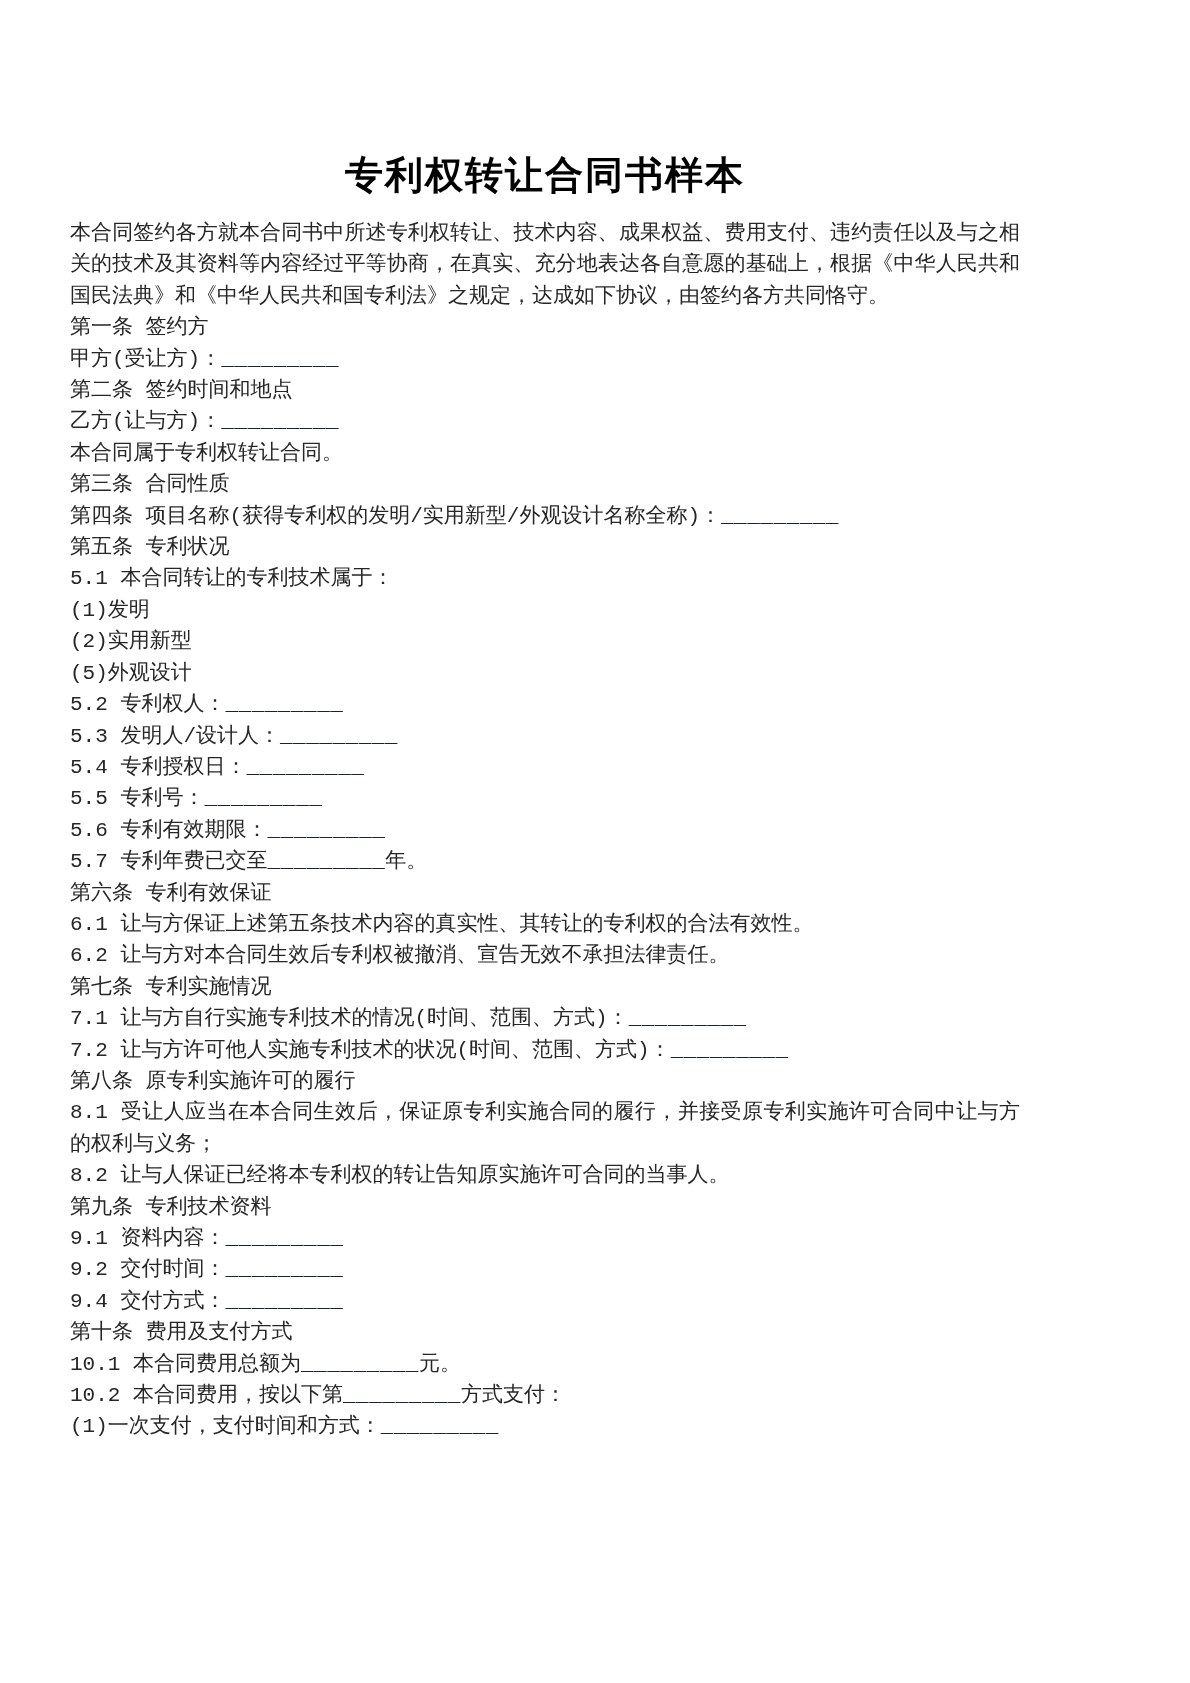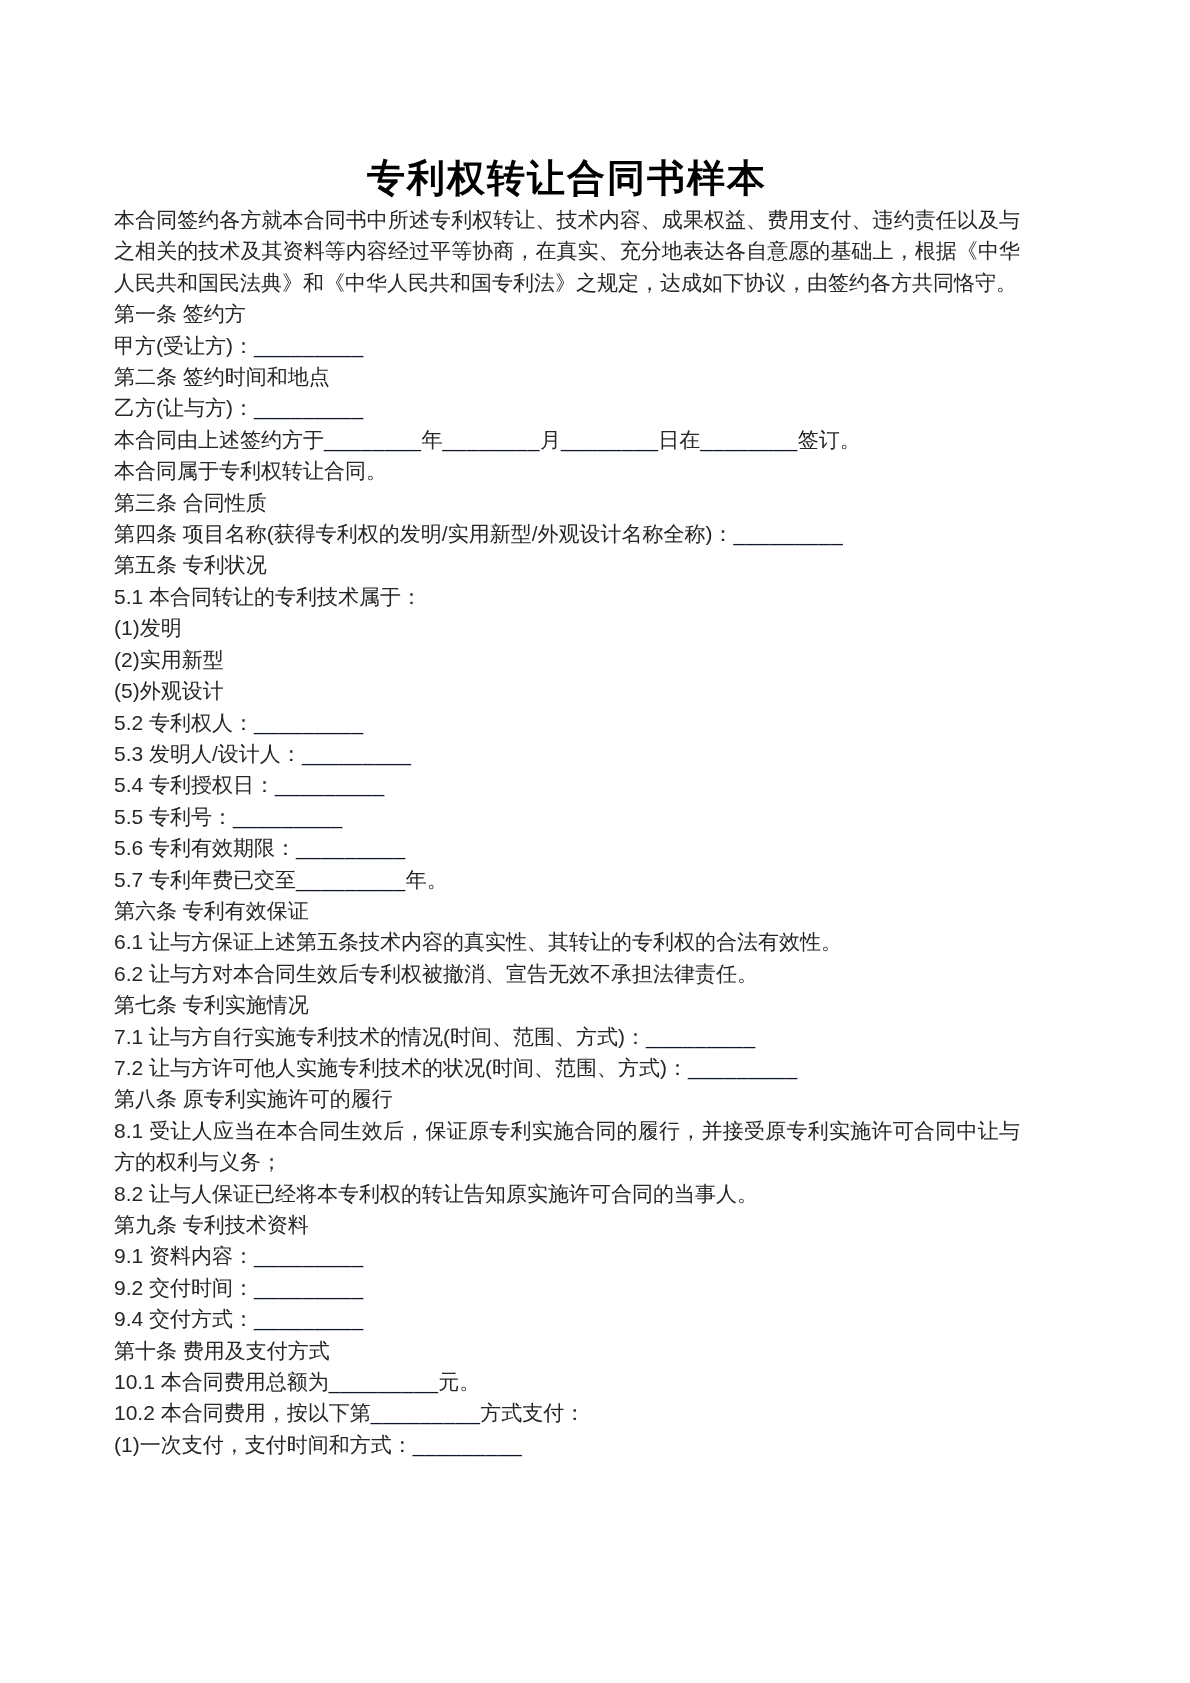--- a/index.html
+++ b/index.html
@@ -7,36 +7,36 @@
     padding: 0;
     background: #ffffff;
   }
   .page {
     position: relative;
     width: 1190px;
     height: 1683px;
     margin: 0;
     background: #ffffff;
     box-sizing: border-box;
-    padding: 152px 170px 0 114px;
-    font-family: Liberation Sans, sans-serif;
+    padding: 152px 170px 0 70px;
+    font-family: Liberation Mono, monospace;
     color: #262626;
     overflow: hidden;
   }
   .doc-title {
     margin: 0;
     font-size: 38px;
     line-height: 52px;
     font-weight: bold;
     text-align: center;
     color: #000000;
     letter-spacing: 2px;
   }
   .doc-body {
-    margin-top: 0;
+    margin-top: 14px;
     font-size: 21px;
     line-height: 31.4px;
     text-align: justify;
   }
   .doc-body p.line {
     margin: 0;
     padding: 0;
   }
   .blank {
     color: #0f172a;
@@ -48,21 +48,20 @@
 <body>
 
 <div class="page">
   <h1 class="doc-title">专利权转让合同书样本</h1>
   <div class="doc-body">
       <p class="line">本合同签约各方就本合同书中所述专利权转让、技术内容、成果权益、费用支付、违约责任以及与之相关的技术及其资料等内容经过平等协商，在真实、充分地表达各自意愿的基础上，根据《中华人民共和国民法典》和《中华人民共和国专利法》之规定，达成如下协议，由签约各方共同恪守。</p>
       <p class="line">第一条 签约方</p>
       <p class="line">甲方(受让方)：<span class="blank">_________</span></p>
       <p class="line">第二条 签约时间和地点</p>
       <p class="line">乙方(让与方)：<span class="blank">_________</span></p>
-      <p class="line">本合同由上述签约方于<span class="blank">________</span>年<span class="blank">________</span>月<span class="blank">________</span>日在<span class="blank">________</span>签订。</p>
       <p class="line">本合同属于专利权转让合同。</p>
       <p class="line">第三条 合同性质</p>
       <p class="line">第四条 项目名称(获得专利权的发明/实用新型/外观设计名称全称)：<span class="blank">_________</span></p>
       <p class="line">第五条 专利状况</p>
       <p class="line">5.1 本合同转让的专利技术属于：</p>
       <p class="line">(1)发明</p>
       <p class="line">(2)实用新型</p>
       <p class="line">(5)外观设计</p>
       <p class="line">5.2 专利权人：<span class="blank">_________</span></p>
       <p class="line">5.3 发明人/设计人：<span class="blank">_________</span></p>

